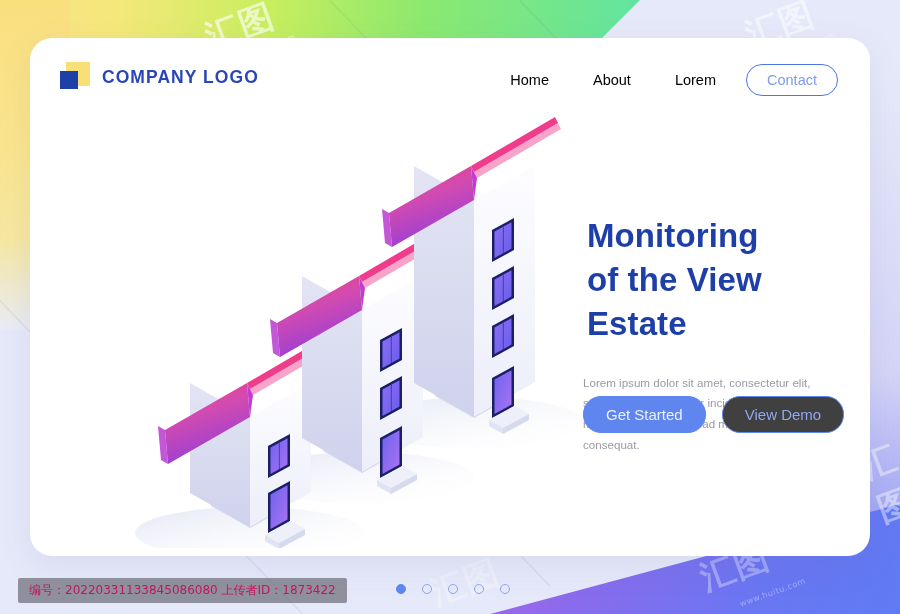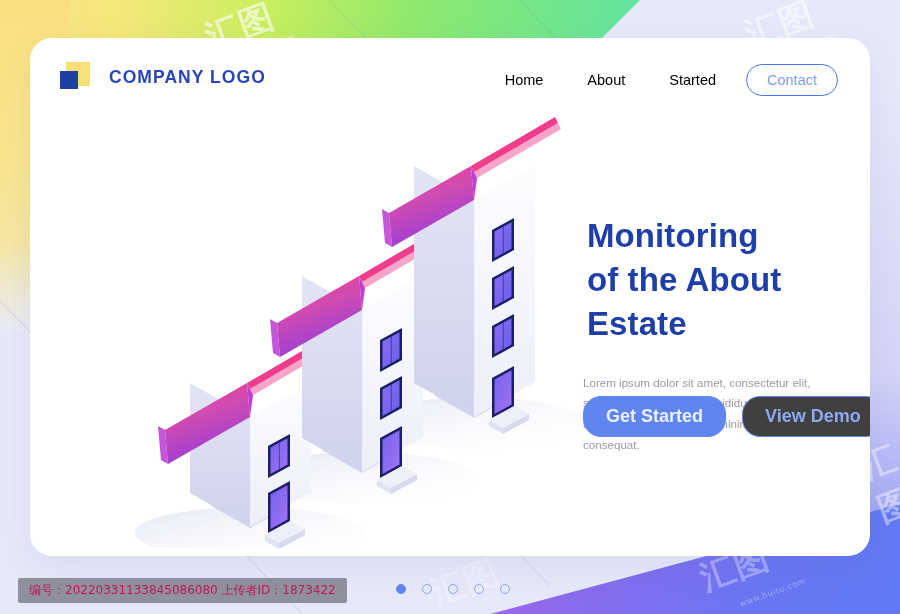--- a/index.html
+++ b/index.html
@@ -45,21 +45,21 @@
   
   .card{
     position:absolute;left:30px;top:38px;width:840px;height:518px;
     background:#ffffff;border-radius:22px;
     box-shadow:0 10px 34px rgba(90,95,160,.10);
     overflow:hidden;
   }
 
   
   .header{position:absolute;left:0;top:0;width:840px;height:78px;}
-  .brand{position:absolute;left:30px;top:24px;display:flex;align-items:center;gap:19px;}
+  .brand{position:absolute;left:30px;top:24px;display:flex;align-items:center;gap:12px;}
   .logo-mark{position:relative;width:30px;height:30px;}
   .logo-sq-y{position:absolute;left:6px;top:0;width:24px;height:24px;background:#f9df78;}
   .logo-sq-b{position:absolute;left:0;top:9px;width:18px;height:18px;background:#1f3fa8;}
   .brand-name{
     font-size:17.5px;font-weight:700;color:#2846b8;letter-spacing:1.05px;
     white-space:nowrap;
   }
   .nav{position:absolute;right:32px;top:26px;display:flex;align-items:center;gap:0;}
   .nav a{
     color:#000000;font-size:14.5px;text-decoration:none;padding:0 22px;
@@ -76,22 +76,22 @@
     font-size:33px;line-height:1.33;font-weight:700;color:#1f3fa8;
     letter-spacing:.1px;margin:4px;
   }
   .headline span{display:block;}
   .lede{
     margin:27px 0 0 0;font-size:11.6px;line-height:1.78;color:#9a9aa6;
     width:242px;
   }
   .cta{position:absolute;left:553px;top:358px;display:flex;gap:16px;align-items:center;}
   .btn{
-    font-size:18px;border-radius:18px;padding:9px 22px;white-space:nowrap;
-    cursor:pointer;user-select:none;font-weight:bold;
+    font-size:15px;border-radius:18px;padding:9px 22px;white-space:nowrap;
+    cursor:pointer;user-select:none;
   }
   .btn-primary{background:#5f85ef;color:#eaf0ff;border:1.5px solid #5f85ef;}
   .btn-ghost{background:#404040;color:#8ea8f2;border:1.5px solid #5f85ef;}
 
   
   .illus{position:absolute;left:85px;top:40px;width:470px;height:470px;}
   .illus svg{display:block;}
 
   
   .dots{
@@ -141,21 +141,21 @@
         <span class="logo-mark">
           <span class="logo-sq-y"></span>
           <span class="logo-sq-b"></span>
         </span>
         <span class="brand-name">COMPANY LOGO</span>
       </div>
 
       <nav class="nav">
         <a href="#">Home</a>
         <a href="#">About</a>
-        <a href="#">Started</a>
+        <a href="#">Lorem</a>
         <span class="pill">Contact</span>
       </nav>
     </div>
 
     <div class="illus">
       <svg width="470" height="470" viewBox="0 0 470 470" xmlns="http://www.w3.org/2000/svg" aria-hidden="true">
         <defs>
           <linearGradient id="roofG" x1="0" y1="0" x2="0.35" y2="1">
             <stop offset="0" stop-color="#f23c7e"></stop>
             <stop offset="0.45" stop-color="#d24bb0"></stop>
@@ -296,21 +296,21 @@
           <path d="M374 342 L400 328 L414 336 L388 350 Z" fill="#edeff9"></path>
           <path d="M374 342 L374 348 L388 356 L388 350 Z" fill="#dfe3f3"></path>
           <path d="M388 350 L388 356 L414 342 L414 336 Z" fill="#d5daee"></path>
         </g>
       </svg>
     </div>
 
     <div class="copy">
       <h1 class="headline">
         <span>Monitoring</span>
-        <span>of the About Estate</span>
+        <span>of the View Estate</span>
       </h1>
       <p class="lede">Lorem ipsum dolor sit amet, consectetur elit, sed do eiusmod tempor incididunt ut dolore magna aliqua. Ut enim ad minim nostrud consequat.</p>
     </div>
 
     <div class="cta">
       <span class="btn btn-primary">Get Started</span>
       <span class="btn btn-ghost">View Demo</span>
     </div>
 
   </div>

